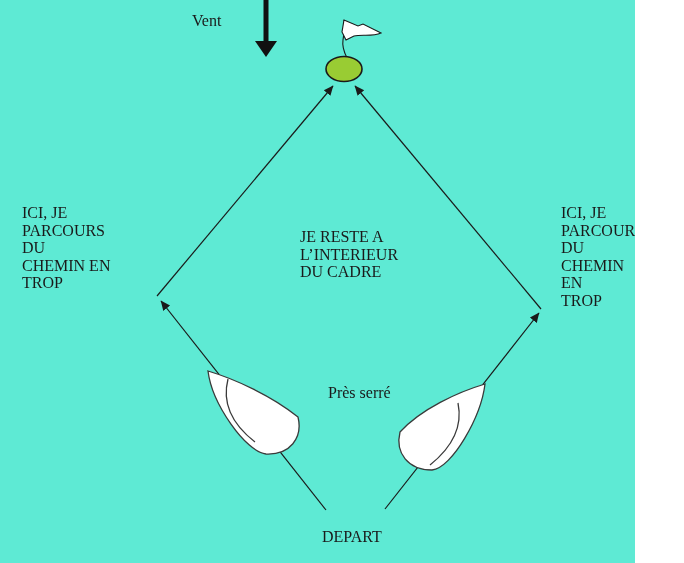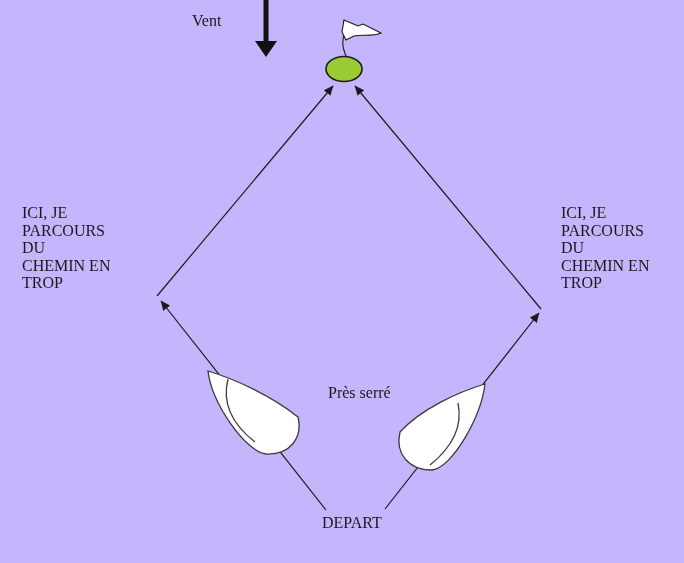--- a/index.html
+++ b/index.html
@@ -1,20 +1,20 @@
 <!DOCTYPE html>
 <html><head>
 <meta charset="utf-8">
 <style>
   html, body { margin: 0; padding: 0; background: #ffffff; }
   .canvas {
     position: relative;
-    width: 684px;
+    width: 635px;
     height: 563px;
-    background: #c4b5fd;
+    background: #5eead4;
     font-family: "Liberation Serif", serif;
     overflow: hidden;
   }
   .diagram-svg {
     position: absolute;
     left: 0; top: 0;
     width: 684px; height: 563px;
   }
   .label {
     position: absolute;
@@ -63,24 +63,27 @@
   </svg>
 
   <div class="label" style="left:192px; top:12px;">Vent</div>
 
   <div class="label" style="left:22px; top:204px;">ICI, JE
 PARCOURS
 DU
 CHEMIN EN
 TROP</div>
 
+  <div class="label" style="left:300px; top:228px;">JE RESTE A
+L’INTERIEUR
+DU CADRE</div>
 
   <div class="label" style="left:561px; top:204px;">ICI, JE
 PARCOURS
 DU
 CHEMIN EN
 TROP</div>
 
   <div class="label" style="left:328px; top:384px;">Près serré</div>
 
-  <div class="label" style="left:322px; top:514px;text-align:right;">DEPART</div>
+  <div class="label" style="left:322px; top:528px;text-align:right;">DEPART</div>
 
 </div>
 
 </body></html>

